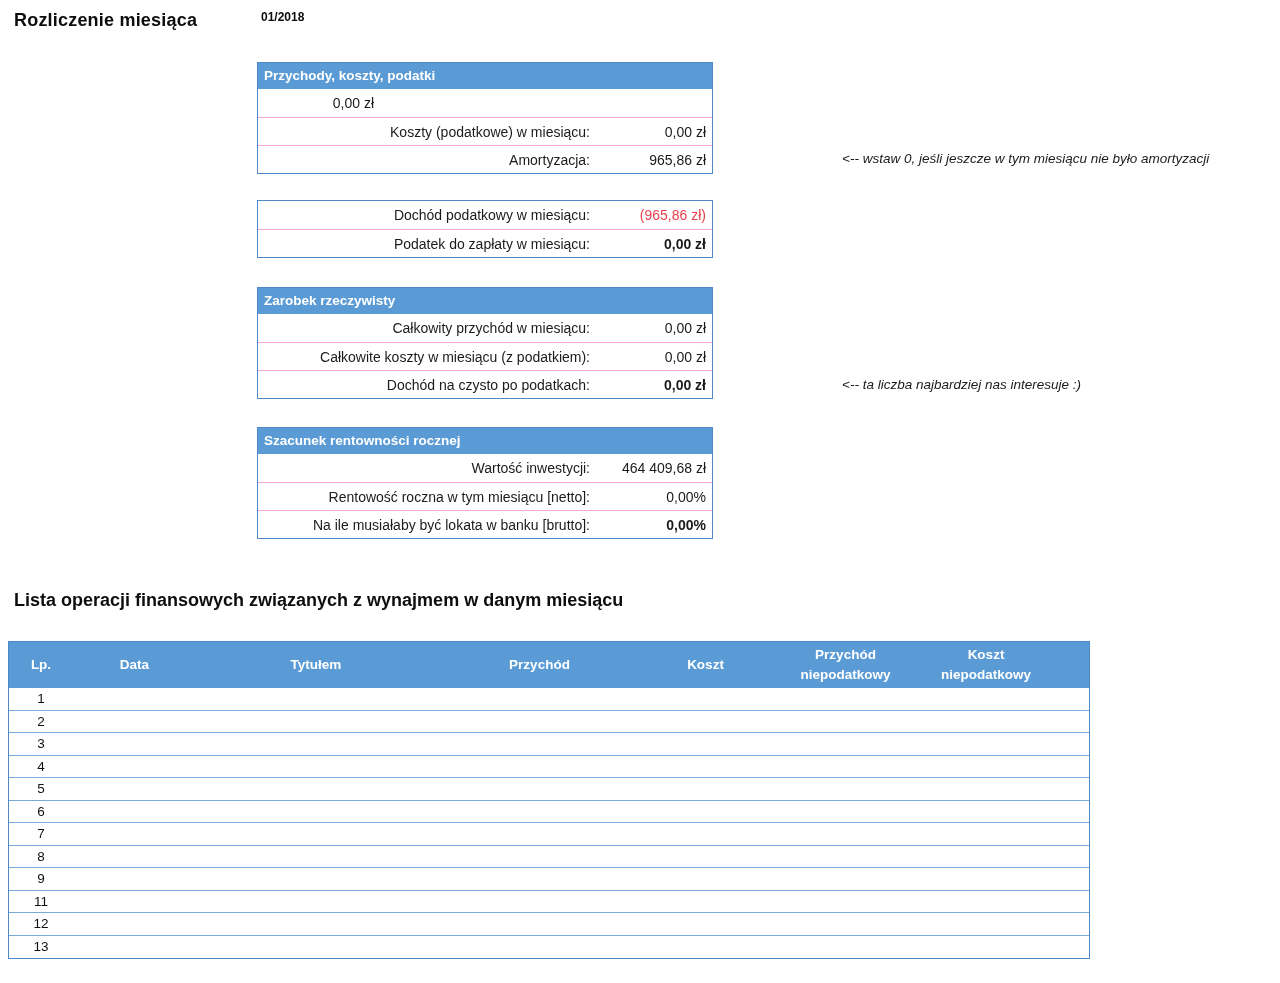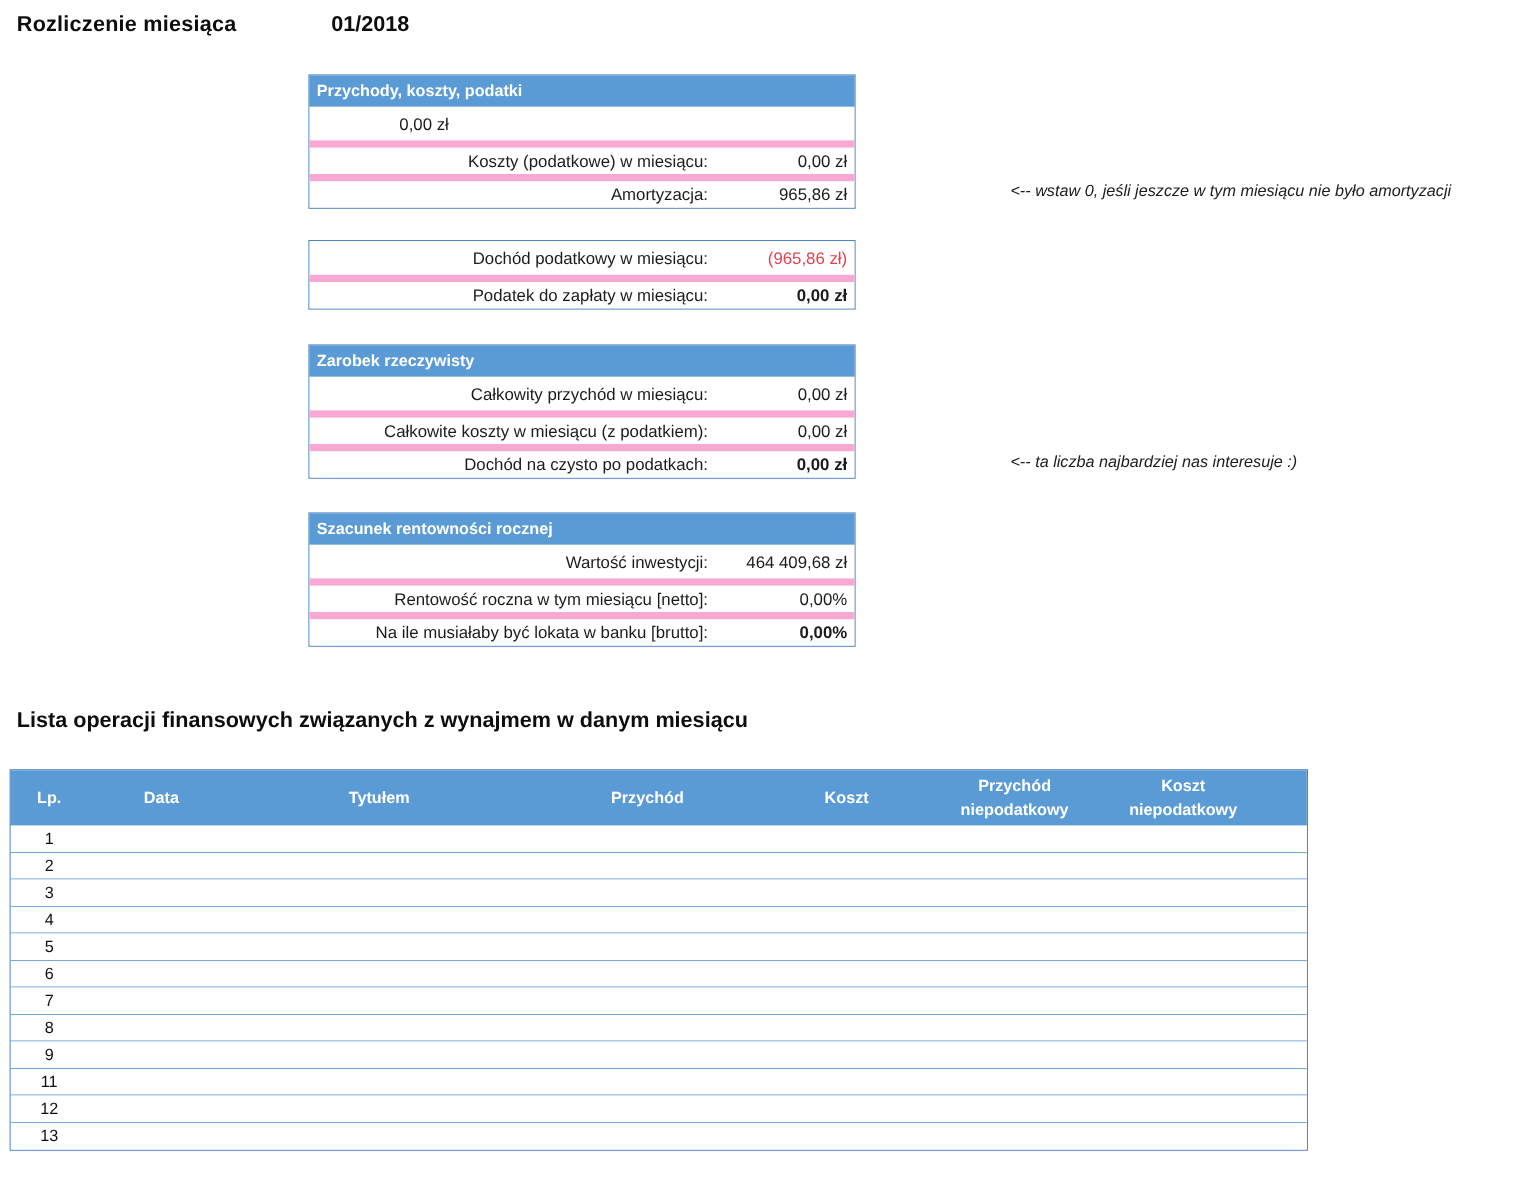--- a/index.html
+++ b/index.html
@@ -5,30 +5,30 @@
   * { margin:0; padding:0; box-sizing:border-box; }
   html,body { background:#ffffff; }
   body {
     width:1280px; height:983px; position:relative; overflow:hidden;
     font-family:"Liberation Sans", sans-serif; color:#1b1b1b;
   }
   .abs { position:absolute; }
 
   
   .page-title { left:14px; top:10px; font-size:18px; font-weight:bold; color:#0d0d0d; letter-spacing:.2px; }
-  .page-month { left:276px; top:10px; font-size:18px; font-weight:bold; color:#0d0d0d; }
+  .page-month { left:261px; top:10px; font-size:12px; font-weight:bold; color:#0d0d0d; }
 
   
   .sbox { position:absolute; left:257px; width:456px; border:1px solid #4e88c7; background:#fff; }
   .sbox-header {
     height:26px; background:#5b9bd5; color:#ffffff; font-weight:bold;
     font-size:13.5px; line-height:26px; padding-left:6px;
   }
   .srow { height:28px; display:flex; align-items:center; background:#fff; }
-  .srow + .srow { border-top:6px solid #f9a8d4; }
+  .srow + .srow { border-top:1px solid #f9a8d4; }
   .sbox-header + .srow { border-top:none; }
   .srow .lbl { flex:1; text-align:right; font-size:14px; color:#1b1b1b; }
   .srow .val { width:122px; text-align:right; padding-right:6px; font-size:14px; color:#1b1b1b; }
   .val.bold { font-weight:bold; }
   .val.red { color:#e8414e; }
 
   
   .note { position:absolute; left:842px; font-size:13.5px; font-style:italic; color:#1b1b1b; white-space:nowrap; }
 
   

